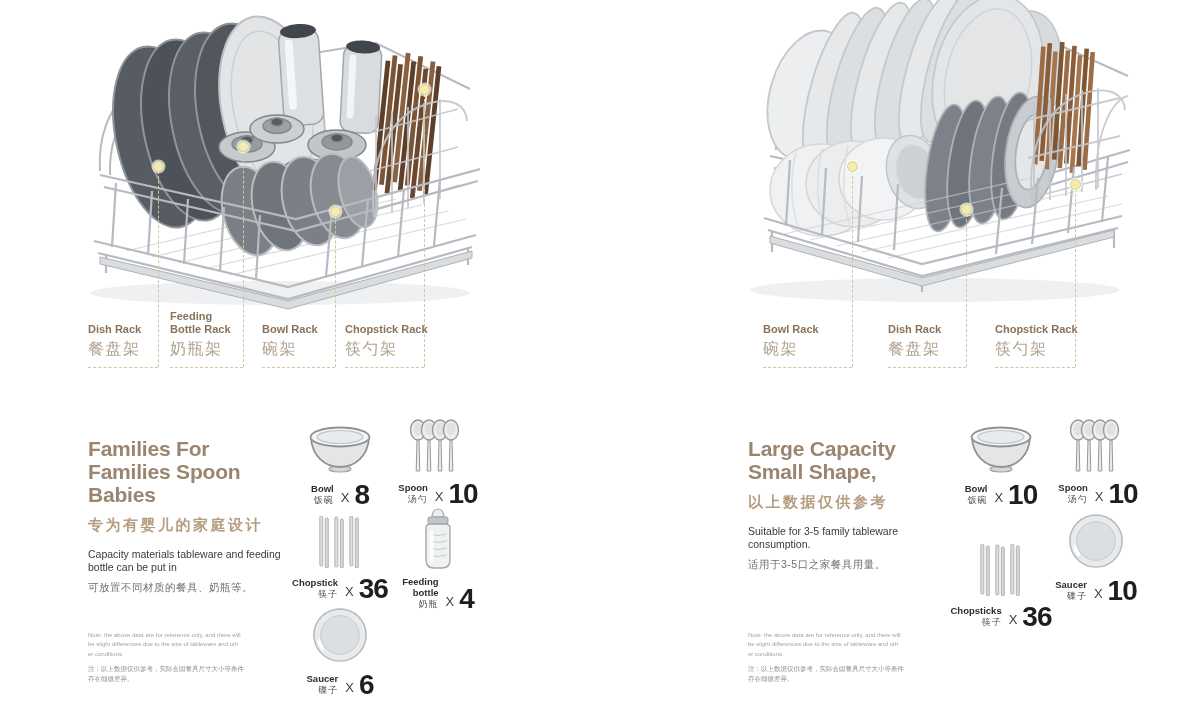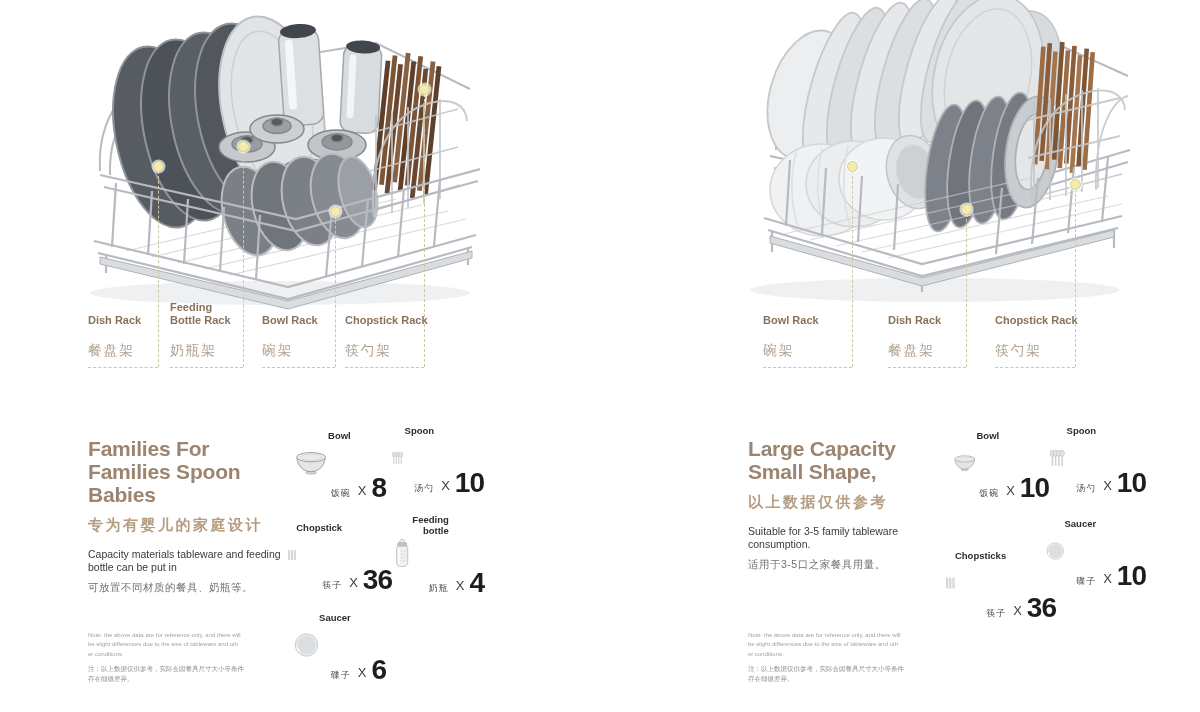--- a/index.html
+++ b/index.html
@@ -6,34 +6,34 @@
   .canvas{position:relative;width:1200px;height:712px;background:#ffffff;
           font-family:"Liberation Sans",sans-serif;overflow:hidden;}
   .abs{position:absolute;}
   .vdash{position:absolute;width:0;border-left:1px dashed #cfc6a2;}
   .hdash{position:absolute;height:0;border-top:1px dashed #cfc6a2;}
   .dot{position:absolute;width:9px;height:9px;border-radius:50%;
        background:#f3ecae;border:1px solid #d9d08f;box-shadow:0 0 0 1.5px rgba(255,255,255,.65);}
   .callout{position:absolute;display:flex;flex-direction:column;justify-content:flex-end;height:46px;}
   .callout .en{font-weight:bold;font-size:11px;color:#8a725a;line-height:1.12;}
   .callout .en:empty{display:none;}
-  .callout .zh{font-size:14px;color:#b1a292;margin-top:16px;letter-spacing:1.5px;}
+  .callout .zh{font-size:16px;color:#b1a292;margin-top:4px;letter-spacing:1.5px;}
   .textcol{position:absolute;}
   .title{font-size:21px;font-weight:bold;color:#9b8570;line-height:1.1;letter-spacing:-0.2px;}
   .title-zh{font-size:15px;font-weight:bold;color:#b59d82;letter-spacing:2.5px;margin-top:10px;}
   .desc{font-size:10.5px;font-weight:normal;color:#3a3a3a;line-height:1.2;margin-top:13px;}
   .desc-zh{font-size:10.5px;color:#6e6e6e;margin-top:8px;letter-spacing:.5px;}
   .note{font-size:6px;color:#a3a3a3;line-height:1.55;}
   .note-zh{font-size:6.5px;color:#8e8e8e;line-height:1.6;margin-top:5px;}
-  .item{position:absolute;display:flex;flex-direction:row;align-items:center;}
+  .item{position:absolute;display:flex;flex-direction:column;align-items:center;}
   .item .meta{display:flex;align-items:flex-end;margin-top:7px;}
   .item .lbl{display:flex;flex-direction:column;align-items:flex-end;margin-right:3px;margin-bottom:3px;}
   .item .lbl .en{font-size:9.5px;font-weight:bold;color:#2d2d2d;line-height:1.15;}
   .item .lbl .en:empty{display:none;}
-  .item .lbl .zh{font-size:9px;color:#4f4f4f;line-height:1.25;letter-spacing:1px;margin-top:46px;}
+  .item .lbl .zh{font-size:9px;color:#4f4f4f;line-height:1.25;letter-spacing:1px;}
   .item .x{font-size:13px;color:#3d3d3d;margin:0 5px 4px 4px;}
   .item .count{font-size:28px;font-weight:bold;color:#1e1e1e;line-height:1;letter-spacing:-1px;}
 </style>
 </head>
 <body>
 
 <div class="canvas">
 
   <svg class="abs" style="left:70px;top:5px" width="410" height="305" viewBox="0 0 410 305">
     <ellipse cx="210" cy="288" rx="190" ry="12" fill="#eff0f1"></ellipse>

